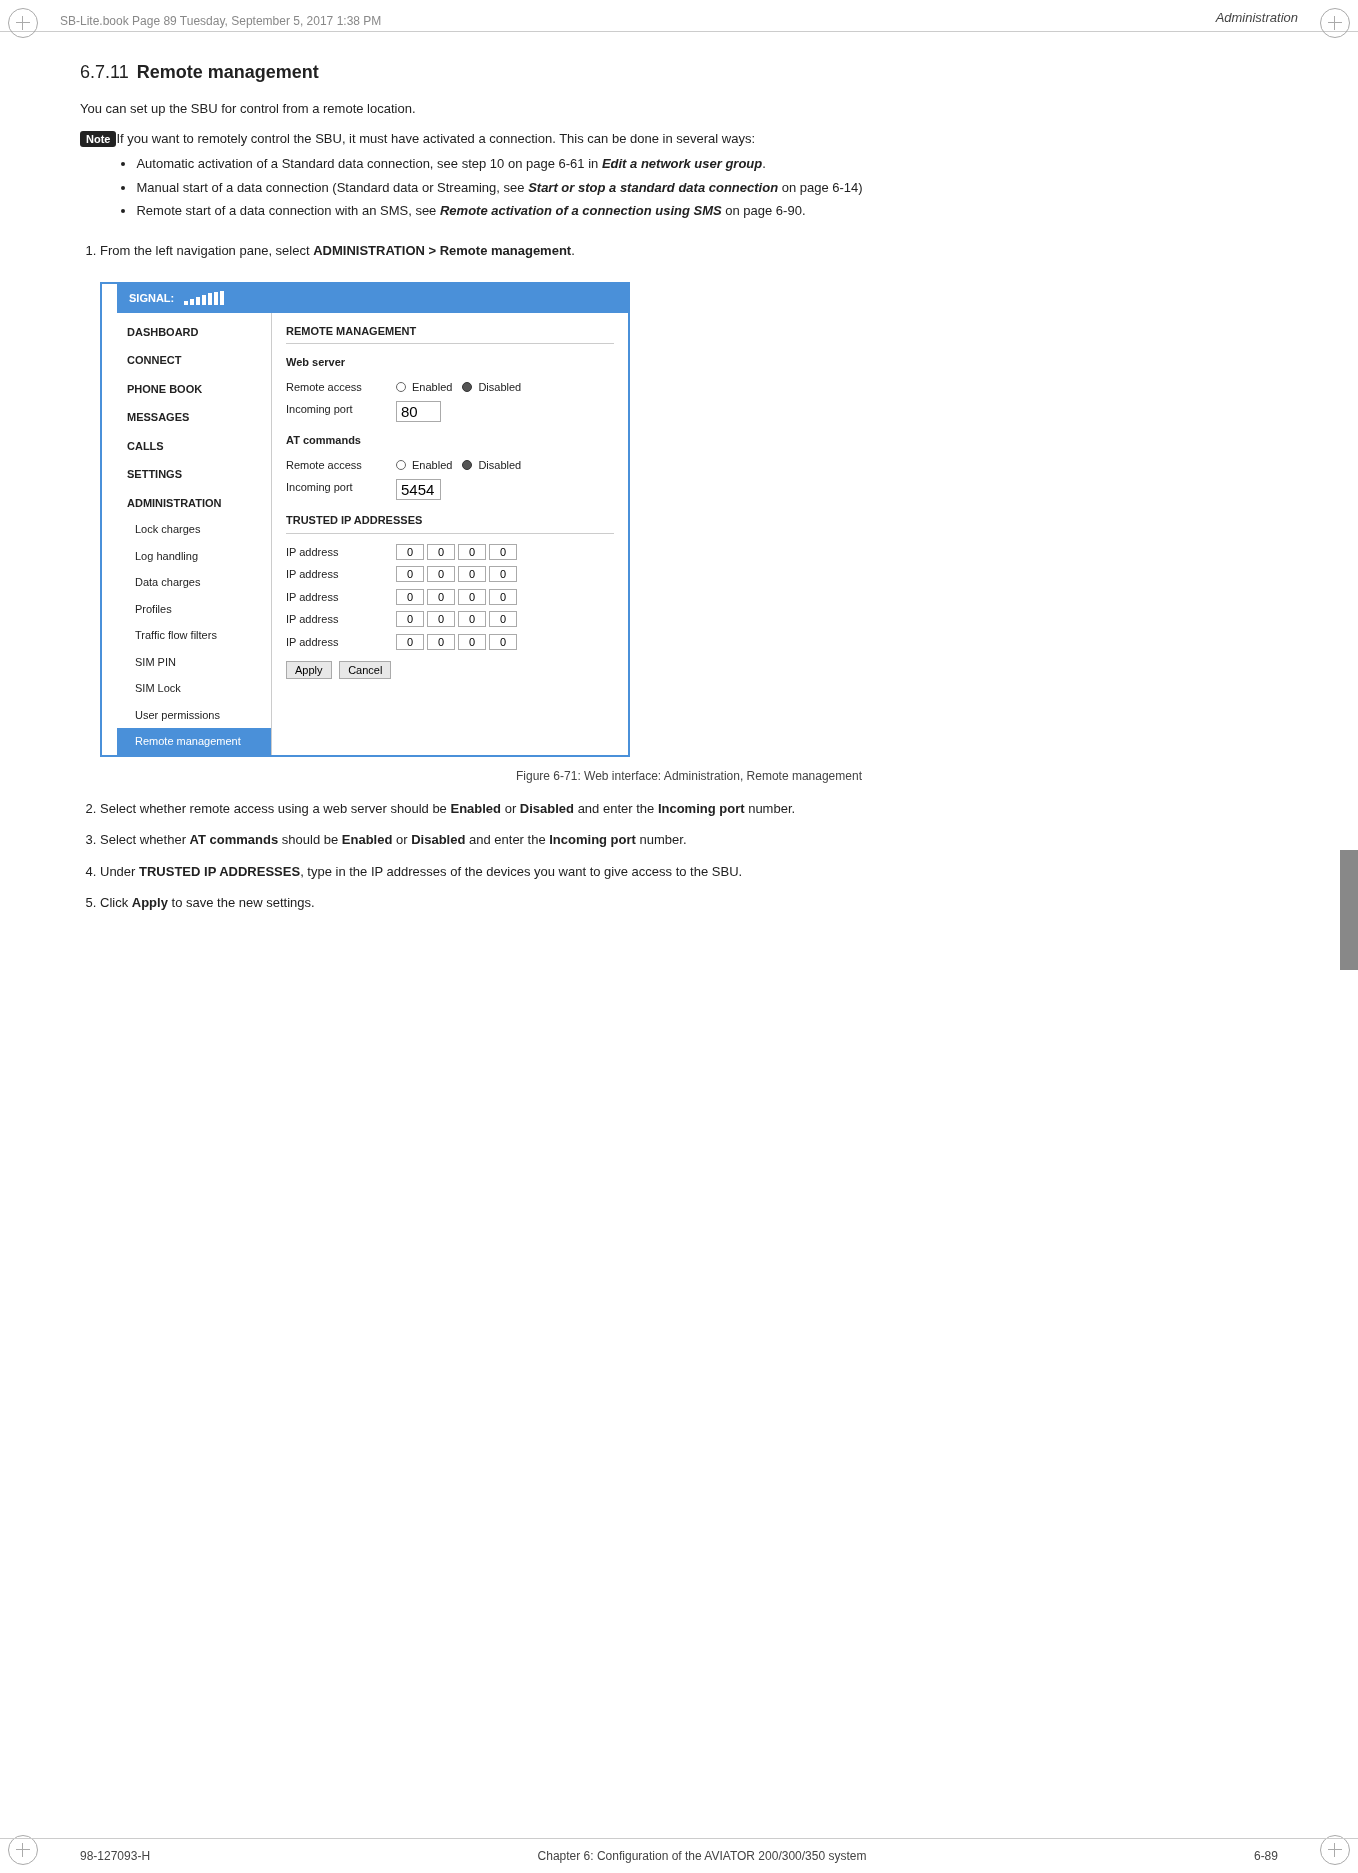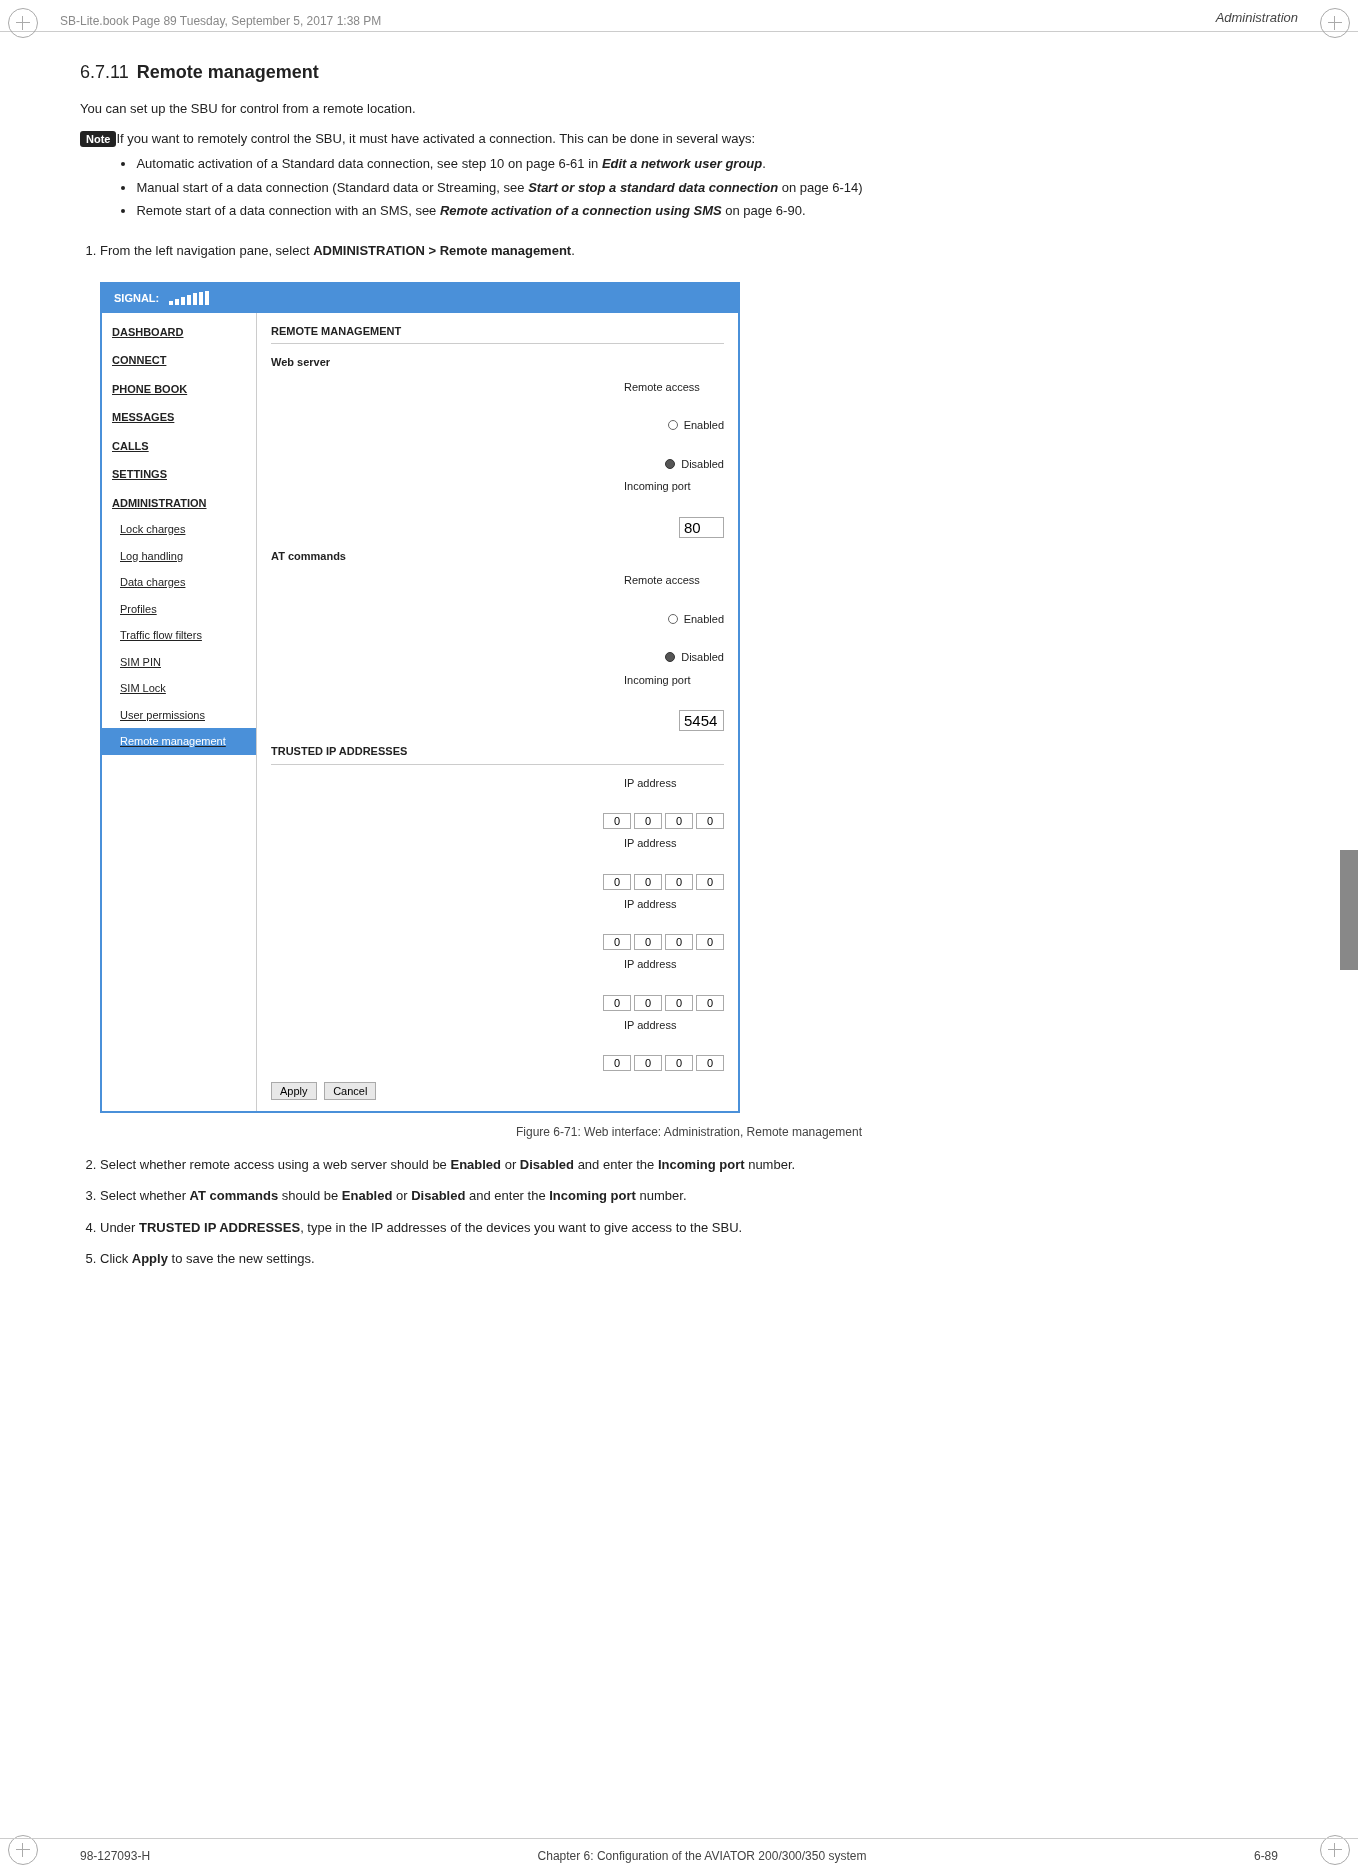--- a/index.html
+++ b/index.html
@@ -117,21 +117,22 @@
       line-height: 1.5;
     }
 
     
     .screenshot-container {
       border: 2px solid #4a90d9;
       display: inline-block;
       margin-top: 10px;
       margin-bottom: 6px;
       background: #fff;
-      width: 640px;
+      width: 530px;
+      padding-left: 15px;
     }
 
     
     .signal-bar {
       background: #4a90d9;
       padding: 6px 12px;
       color: #fff;
       font-size: 11px;
       font-weight: bold;
       display: flex;
@@ -152,21 +153,20 @@
     
     .nav-panel {
       display: flex;
       border-bottom: none;
     }
     .nav-left {
       width: 155px;
       background: #fff;
       border-right: 1px solid #ccc;
       padding-top: 4px;
-      text-decoration: underline;
     }
     .nav-right {
       flex: 1;
       padding: 10px 14px;
       background: #fff;
     }
 
     .nav-item {
       padding: 6px 10px;
       font-size: 11px;
@@ -201,25 +201,24 @@
       padding-bottom: 4px;
     }
     .rm-subsection {
       font-size: 11px;
       font-weight: bold;
       margin-bottom: 8px;
       margin-top: 4px;
     }
     .rm-row {
       display: flex;
-      align-items: flex-end;
+      align-items: flex-start;
       margin-bottom: 6px;
       font-size: 11px;
-      gap: 22px;
-      flex-direction: column;
+      gap: 10px;
     }
     .rm-label {
       width: 100px;
       font-size: 11px;
       color: #222;
     }
     .rm-radio-group {
       display: flex;
       align-items: center;
       gap: 6px;

